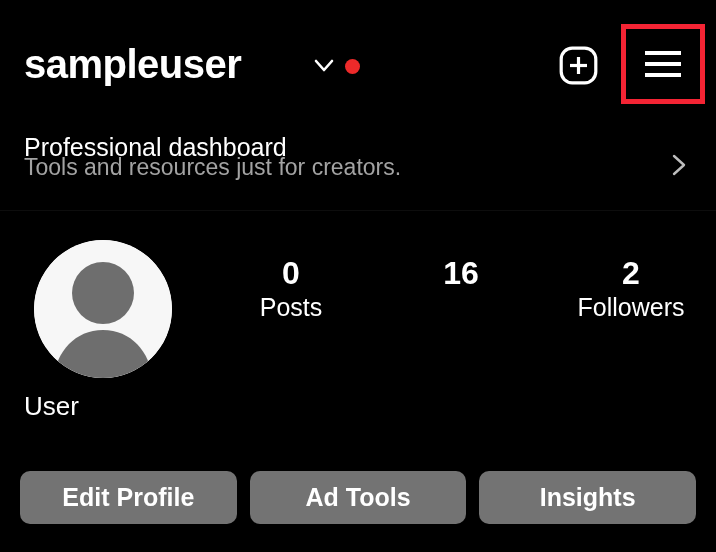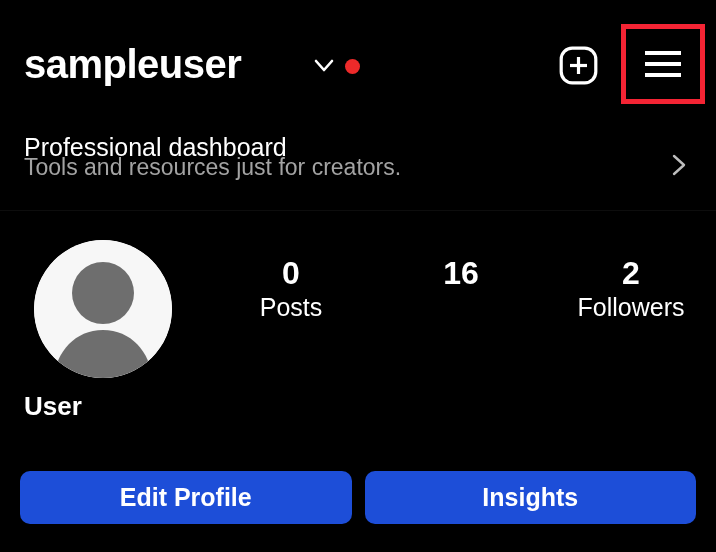--- a/index.html
+++ b/index.html
@@ -149,21 +149,21 @@
     border-radius: 50%;
     background: #f7f7f7;
     overflow: hidden;
   }
   .avatar svg { display: block; }
   .display-name {
     position: absolute;
     left: 24px;
     top: 168px;
     font-size: 26px;
-    font-weight: bold;
+    font-weight: normal;
     line-height: 32px;
     color: #ffffff;
     white-space: nowrap;
   }
   .stats {
     position: absolute;
     left: 206px;
     top: 32px;
     width: 510px;
     display: flex;
@@ -196,21 +196,21 @@
     width: 676px;
     height: 53px;
     display: flex;
     flex-direction: row;
     gap: 13px;
   }
   .action-btn {
     flex: 1 1 0;
     height: 53px;
     border-radius: 10px;
-    background: #1d4ed8;
+    background: #737373;
     border: none;
     display: flex;
     align-items: center;
     justify-content: center;
     font-family: "Liberation Sans", sans-serif;
     font-size: 25px;
     font-weight: bold;
     color: #ffffff;
     cursor: pointer;
     padding: 0;
@@ -286,16 +286,17 @@
       </div>
       <div class="stat">
         <div class="stat-value">2</div>
         <div class="stat-label">Followers</div>
       </div>
     </div>
   </div>
 
   <div class="actions">
     <button class="action-btn">Edit Profile</button>
+    <button class="action-btn">Ad Tools</button>
     <button class="action-btn">Insights</button>
   </div>
 
 </div>
 
 </body></html>

